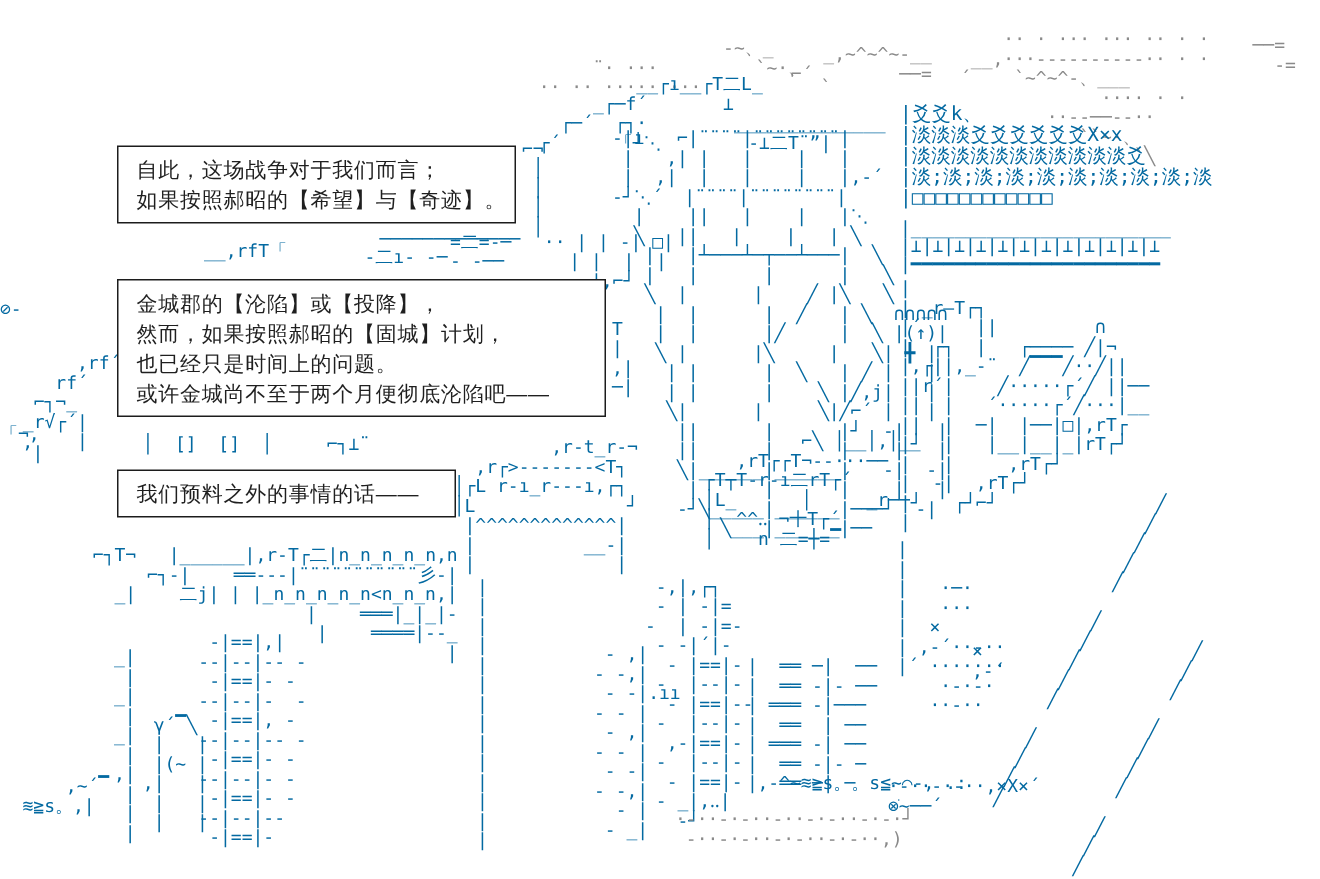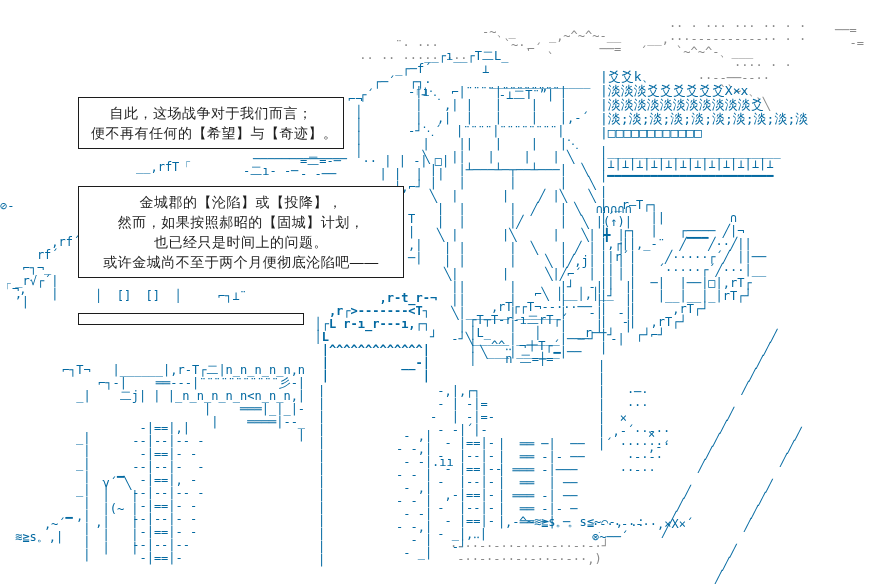--- a/index.html
+++ b/index.html
@@ -3,21 +3,21 @@
 <meta charset="utf-8">
 <style>
   html,body{margin:0;padding:0;background:#e8e8e8;}
   #scene{position:relative;width:880px;height:586px;background:#ffffff;overflow:hidden;
          font-family:"DejaVu Sans Mono",monospace;}
   .aa{position:absolute;margin:0;white-space:pre;font-family:"DejaVu Sans Mono",monospace;
       font-size:12px;line-height:13px;color:#0369a1;}
   .aa.faint{color:#8a8a8a;}
   .dlg{position:absolute;background:#ffffff;border:1.5px solid #1c1c1c;z-index:5;
        font-family:"Liberation Sans","DejaVu Sans",sans-serif;color:#1f1f1f;
-       font-size:14px;line-height:20px;padding:5px 12px;letter-spacing:0.5px;text-align:center;}
+       font-size:14px;line-height:20px;padding:5px 12px;letter-spacing:0.5px;}
   .dlg div{white-space:nowrap;}
 </style>
 </head>
 <body>
 
 <div id="scene">
   <div id="aa-layer">
       <pre class="aa faint" style="left: 352px; top: 26px;">                  ‐~、_
       ¨· ···         `~·、
  ·· ·· ····· ···           `</pre>
@@ -95,21 +95,21 @@
 |</pre>
       <pre class="aa" style="left: 0px; top: 200px;">⊘‐</pre>
       <pre class="aa" style="left: 8px; top: 236px;">      ‚rf´
     rf´
   ⌐┐¬_
  _r√┌´|
       |</pre>
       <pre class="aa" style="left: 0px; top: 283px;">「¬‚
   ’|</pre>
       <pre class="aa" style="left: 95px; top: 290px;">│  []  []  │     ⌐┐⊥¨</pre>
-      <pre class="aa" style="left: 300px; top: 292px; font-weight: bold;">           ‚r-t_r-¬
+      <pre class="aa" style="left: 288px; top: 292px;">           ‚r-t_r-¬
     ‚r┌&gt;-------&lt;T┐
   │┌L r-ı_r---ı‚┌┐
   │L              ┘
    |^^^^^^^^^^^^^|
    |          __-|
    |             |</pre>
       <pre class="aa" style="left: 462px; top: 288px;">          ⌐╲ │__│‚│__
     ‚rT┌┌T¬--···──
  ┌T┬T-r-ı二rT┌´
  │L_      │     _r──
@@ -235,25 +235,26 @@
      ╱
     ╱
 
   ╱
  ╱
 ╱</pre>
     </div>
 
   <div class="dlg" style="left:78px;top:97px;width:240px;">
     <div>自此，这场战争对于我们而言；</div>
-    <div>便不再有任何的【希望】与【奇迹】。</div>
+    <div>如果按照郝昭的【希望】与【奇迹】。</div>
   </div>
 
   <div class="dlg" style="left:78px;top:186px;width:300px;">
     <div>金城郡的【沦陷】或【投降】，</div>
     <div>然而，如果按照郝昭的【固城】计划，</div>
     <div>也已经只是时间上的问题。</div>
     <div>或许金城尚不至于两个月便彻底沦陷吧——</div>
   </div>
 
   <div class="dlg" style="left:78px;top:313px;width:200px;">
+    <div>我们预料之外的事情的话——</div>
   </div>
 </div>
 
 </body></html>

